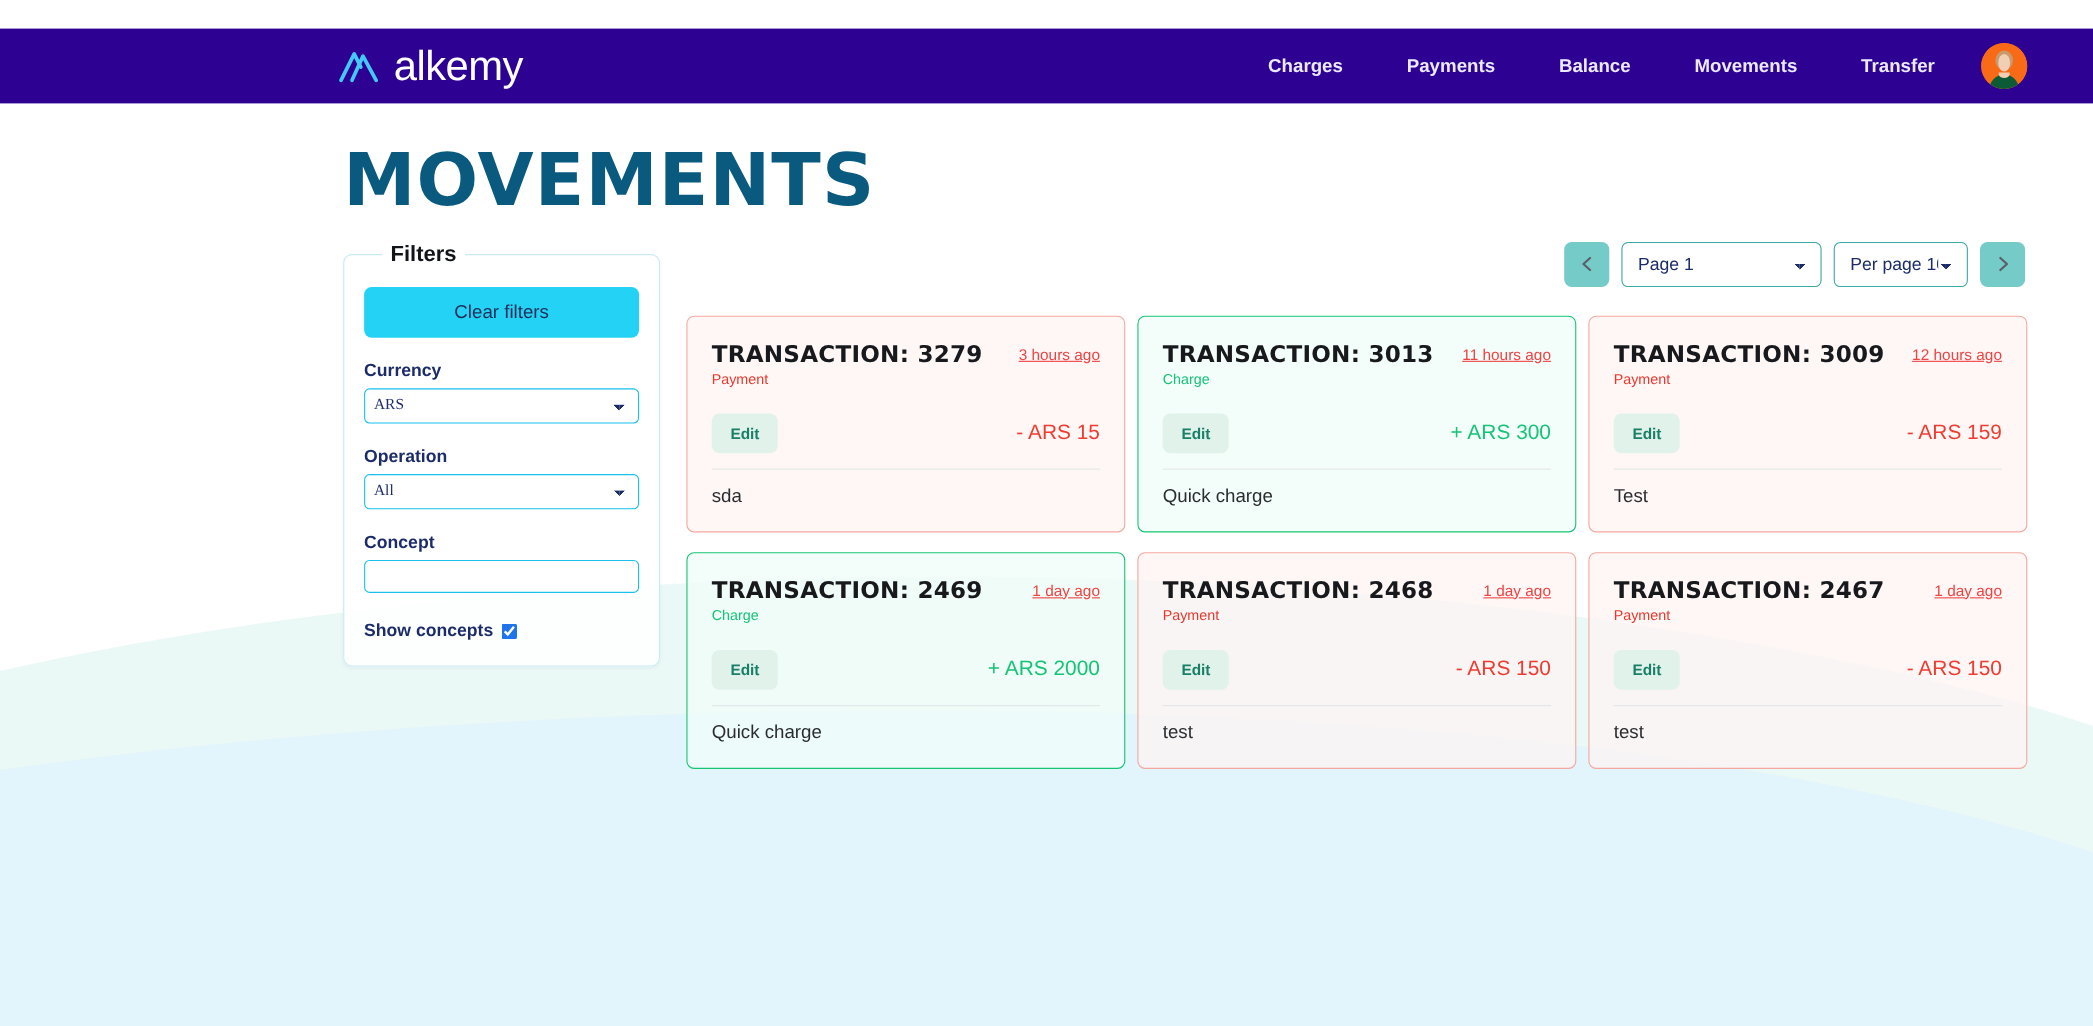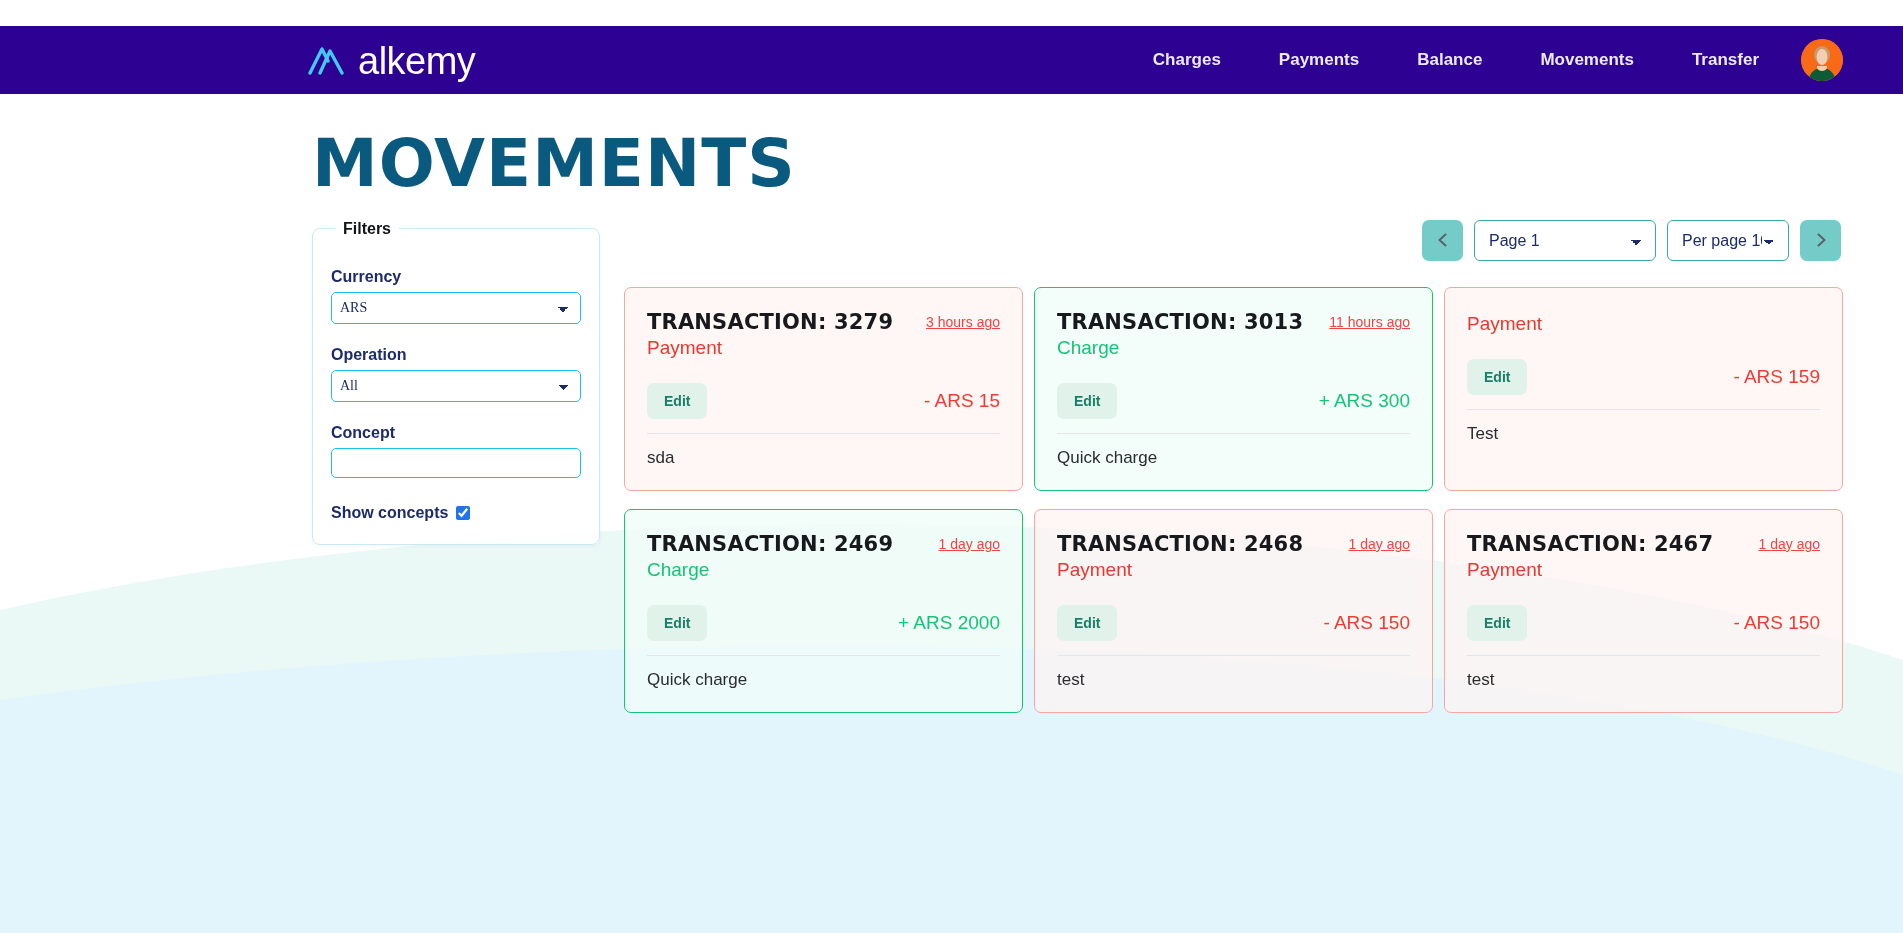--- a/index.html
+++ b/index.html
@@ -109,25 +109,25 @@
   .filters {
     width: 288px;
     flex: none;
     border: 1px solid #c9eaf3;
     border-radius: 8px;
     padding: 8px 18px 22px 18px;
     background: rgba(255,255,255,0.9);
     box-shadow: 0 1px 4px rgba(40,90,120,0.06);
   }
   .filters legend {
-    font-size: 16px;
+    font-size: 20px;
     font-weight: bold;
     color: #111418;
     padding: 0 8px;
-    margin-left: 4px;
+    margin-left: 16px;
   }
   .clear-btn {
     display: block;
     width: 100%;
     background: #24d2f5;
     color: #1c2c55;
     border: none;
     border-radius: 7px;
     padding: 13px 0;
     font-size: 17px;
@@ -267,21 +267,21 @@
     letter-spacing: 0.2px;
   }
   .card-time {
     font-size: 14px;
     color: #ef4444;
     white-space: nowrap;
     padding-top: 4px;
     text-decoration: underline;
   }
   .card-type {
-    font-size: 19px;
+    font-size: 13px;
     margin-top: 3px;
   }
   .card.payment .card-type { color: #e8382d; }
   .card.charge  .card-type { color: #16c477; }
   .card-actions {
     display: flex;
     align-items: center;
     justify-content: space-between;
     margin-top: 24px;
   }
@@ -352,20 +352,21 @@
 
   <div class="page">
 
     <h1 class="page-title">MOVEMENTS</h1>
 
     <div class="content">
 
       <fieldset class="filters">
         <legend>Filters</legend>
 
+        <button class="clear-btn">Clear filters</button>
 
         <label class="field-label">Currency</label>
         <select class="ctrl">
           <option>ARS</option>
         </select>
 
         <label class="field-label">Operation</label>
         <select class="ctrl">
           <option>All</option>
         </select>
@@ -427,20 +428,24 @@
             <div class="card-type">Charge</div>
             <div class="card-actions">
               <button class="edit-btn">Edit</button>
               <span class="amount">+ ARS 300</span>
             </div>
             <div class="divider"></div>
             <div class="concept">Quick charge</div>
           </div>
 
           <div class="card payment">
+            <div class="card-head">
+              <span class="card-id">TRANSACTION: 3009</span>
+              <span class="card-time">12 hours ago</span>
+            </div>
             <div class="card-type">Payment</div>
             <div class="card-actions">
               <button class="edit-btn">Edit</button>
               <span class="amount">- ARS 159</span>
             </div>
             <div class="divider"></div>
             <div class="concept">Test</div>
           </div>
 
           <div class="card charge">

